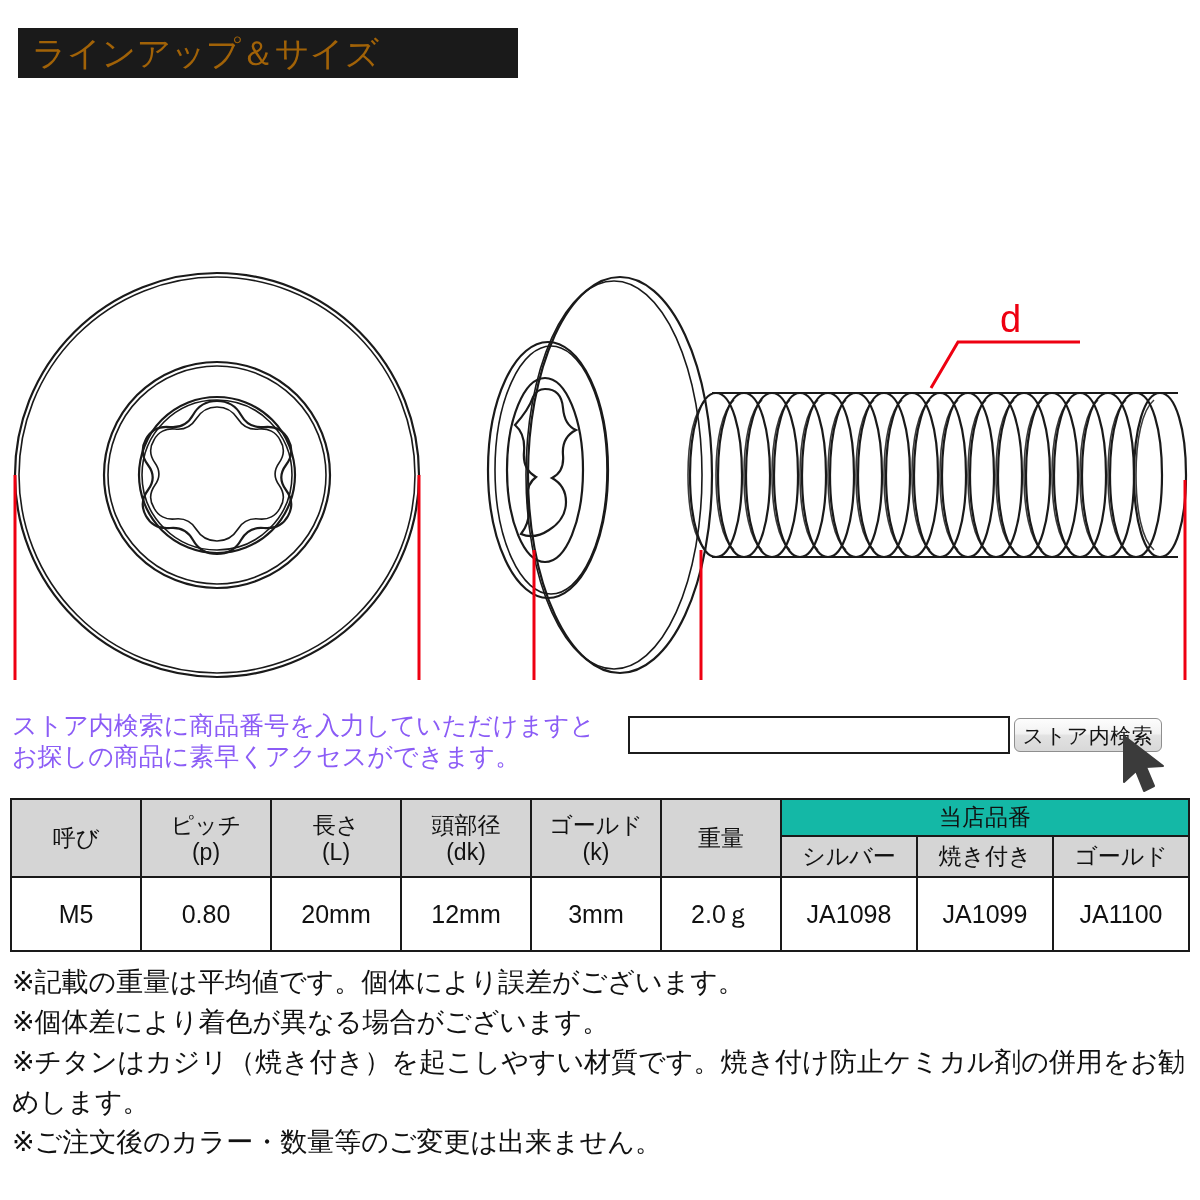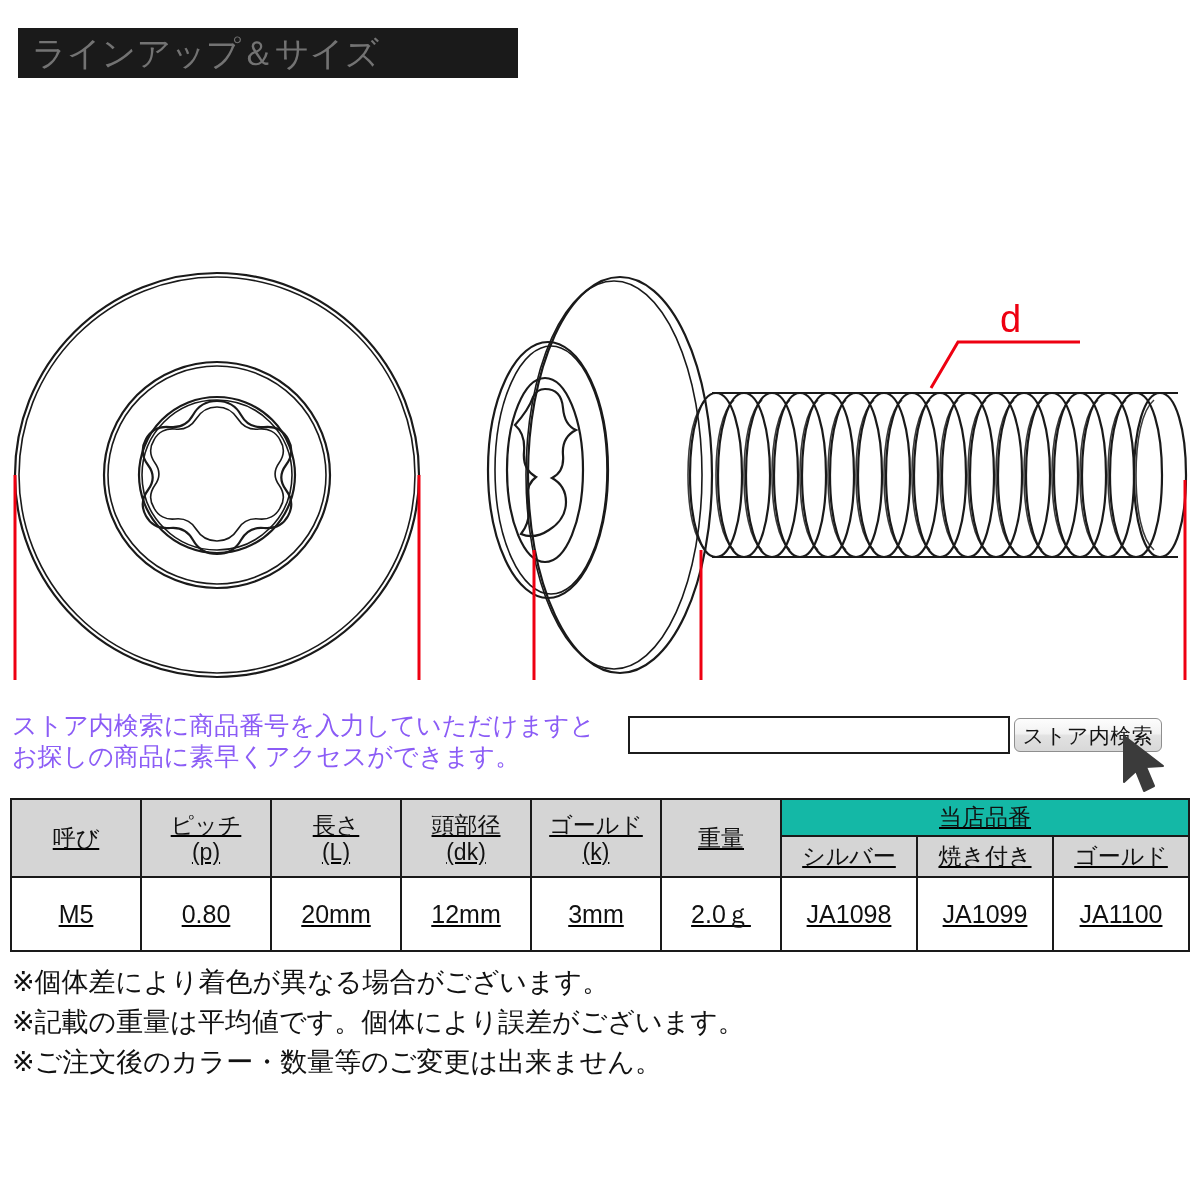--- a/index.html
+++ b/index.html
@@ -20,21 +20,21 @@
     position: absolute;
     left: 18px;
     top: 28px;
     width: 500px;
     height: 50px;
     background: #1a1a1a;
     display: flex;
     align-items: center;
   }
   #header-title {
-    color: #737373;
+    color: #a16207;
     font-size: 34px;
     line-height: 1;
     letter-spacing: 0px;
     padding-left: 14px;
     font-weight: 400;
     white-space: nowrap;
   }
 
   
   #drawing-area {
@@ -110,21 +110,20 @@
   #spec-table-wrap {
     position: absolute;
     left: 10px;
     top: 798px;
     width: 1178px;
   }
   table#spec-table {
     border-collapse: collapse;
     width: 1178px;
     table-layout: fixed;
-    text-decoration: underline;
   }
   #spec-table th, #spec-table td {
     border: 2px solid #1a1a1a;
     text-align: center;
     vertical-align: middle;
     color: #111111;
     font-weight: normal;
     font-family: "Liberation Sans", sans-serif;
   }
   #spec-table th {
@@ -408,16 +407,17 @@
         <td>2.0ｇ</td>
         <td>JA1098</td>
         <td>JA1099</td>
         <td>JA1100</td>
       </tr>
     </tbody>
   </table>
 </div>
 
 <div id="notes">
+  <div class="note-line">※記載の重量は平均値です。個体により誤差がございます。</div>
   <div class="note-line">※個体差により着色が異なる場合がございます。</div>
-  <div class="note-line">※記載の重量は平均値です。個体により誤差がございます。</div>
+  <div class="note-line">※チタンはカジリ（焼き付き）を起こしやすい材質です。焼き付け防止ケミカル剤の併用をお勧めします。</div>
   <div class="note-line">※ご注文後のカラー・数量等のご変更は出来ません。</div>
 </div>
 
 </body></html>

